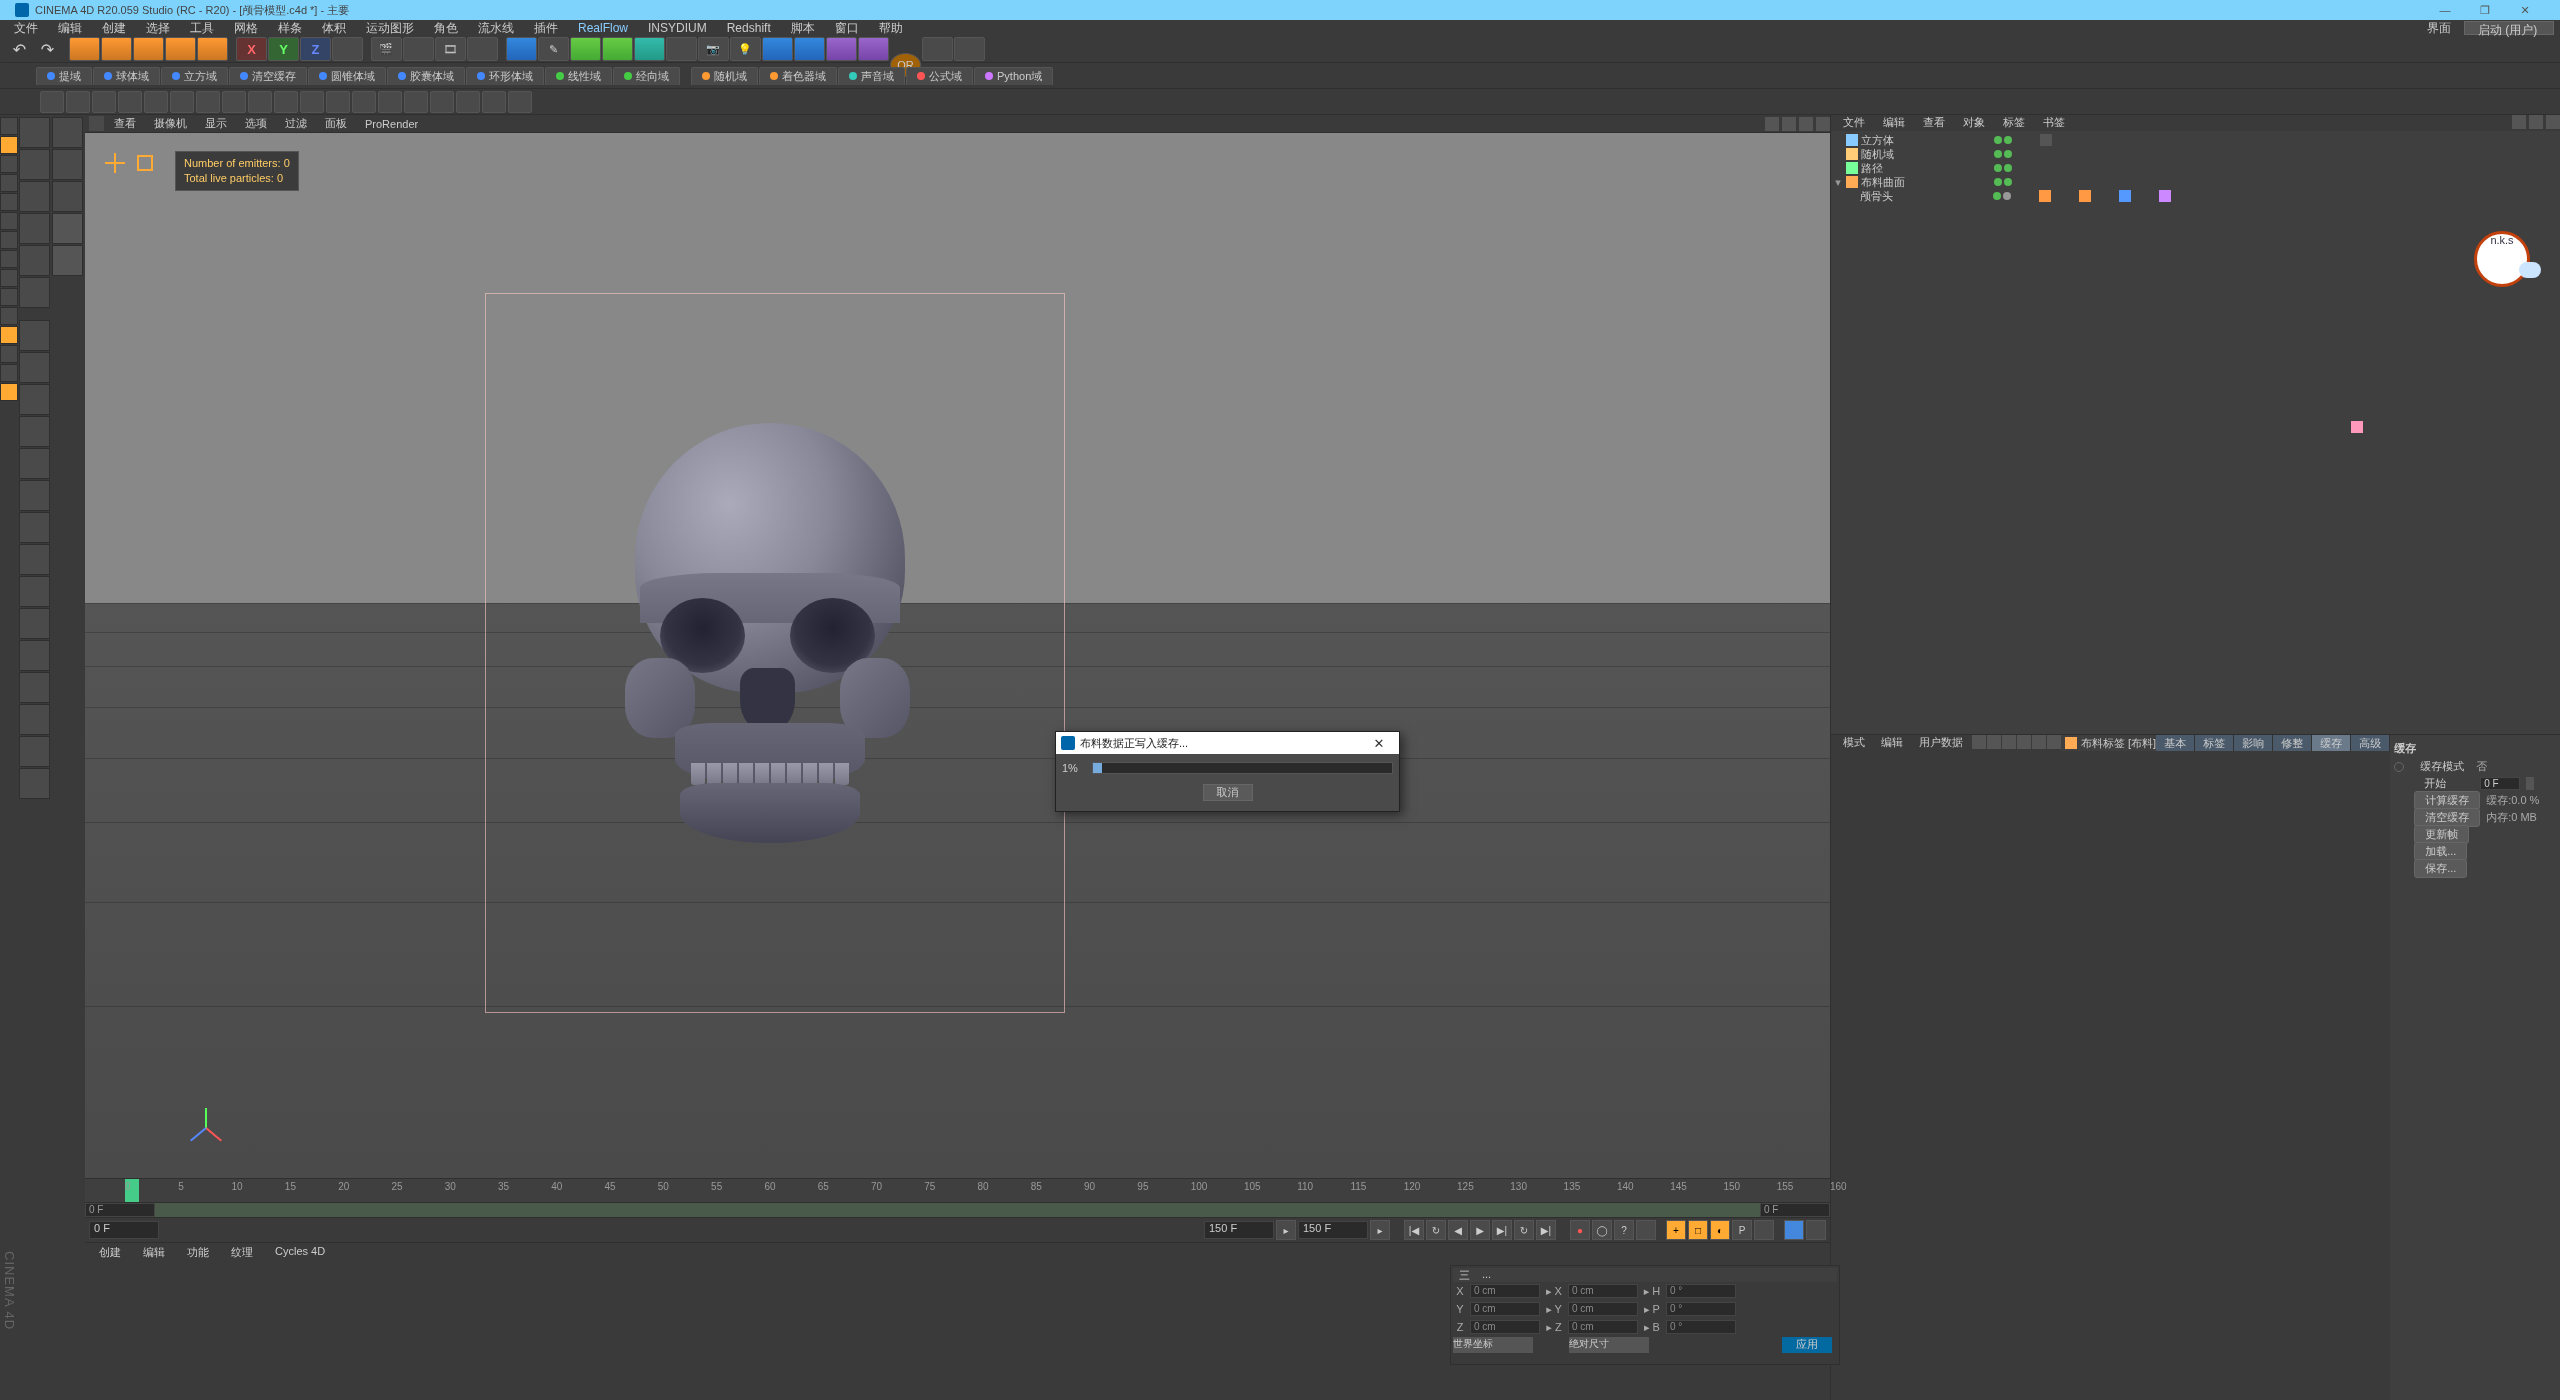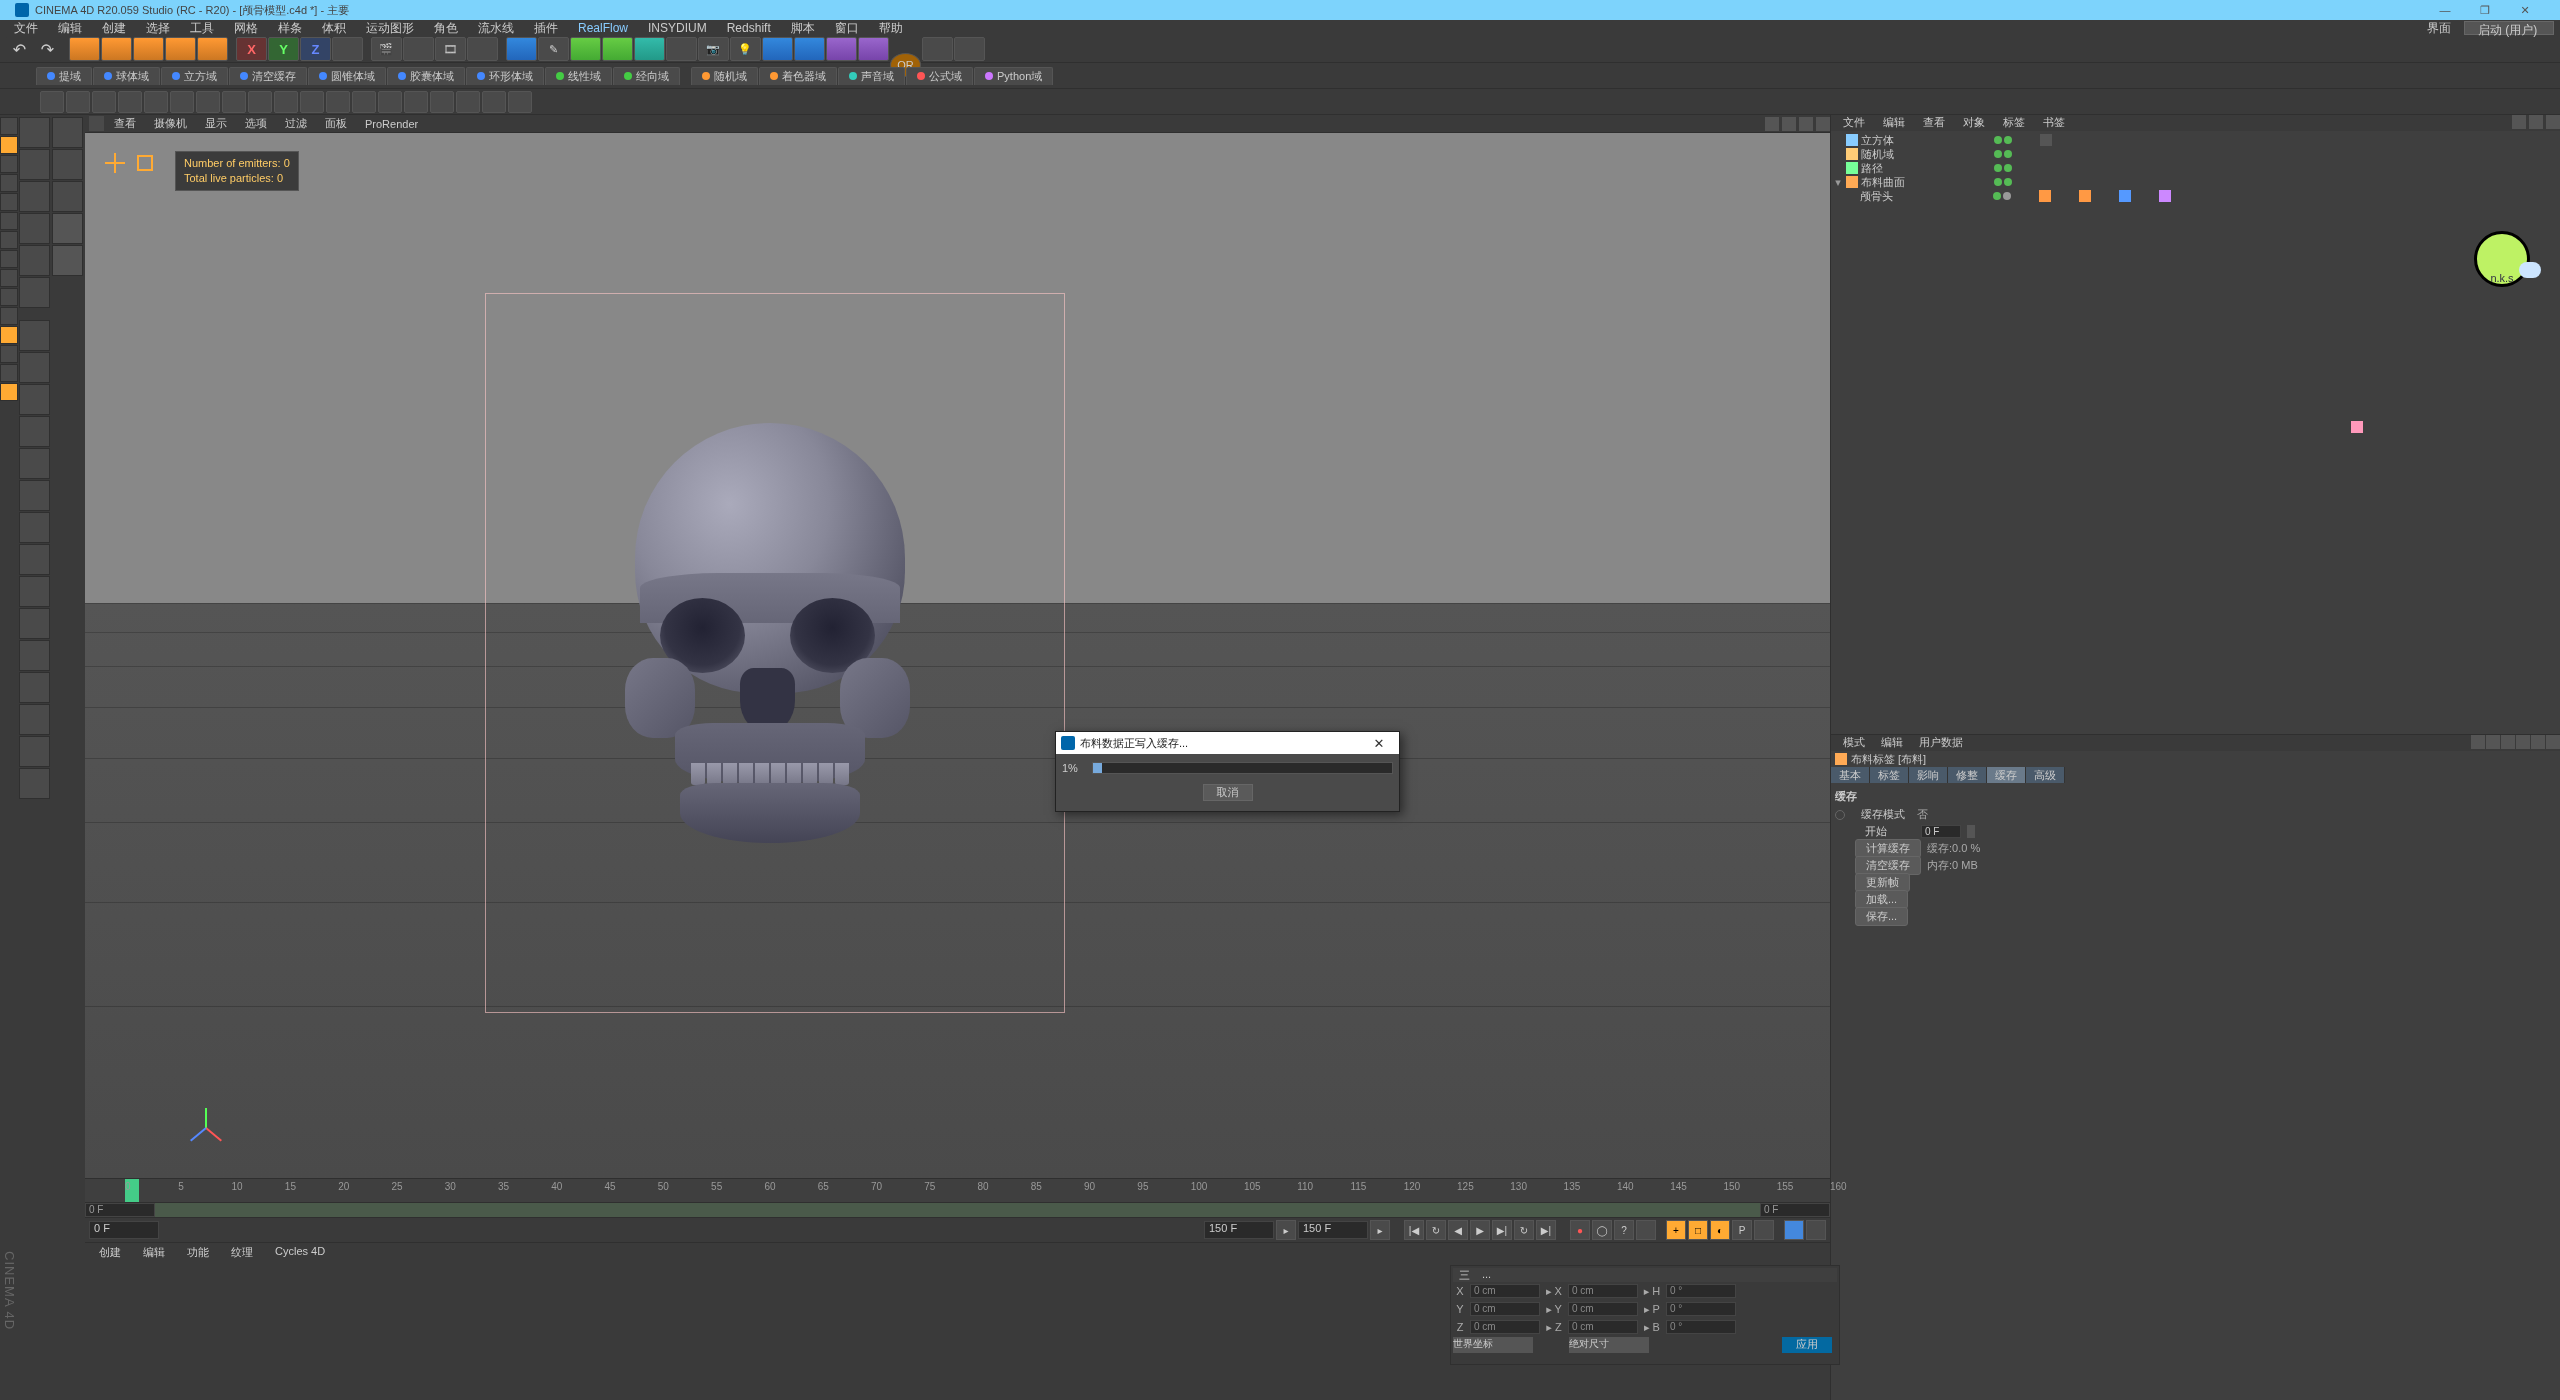--- a/index.html
+++ b/index.html
@@ -142,24 +142,24 @@
 .obj-row .ico.skull{background:#ff99bb;}
 .obj-row .nm{flex:0 0 90px;}
 .obj-row .dots{display:flex;gap:2px;margin-left:40px;}
 .obj-row .d{width:8px;height:8px;border-radius:50%;}
 .obj-row .dg{background:#55bb55;} .obj-row .dg2{background:#999;}
 .obj-row .tag{width:12px;height:12px;margin-left:25px;}
 .obj-row .tag.o{background:#ff9944;}
 .obj-row .tag.b{background:#5599ff;}
 .obj-row .tag.p{background:#cc88ff;}
 
-.watermark{position:absolute;right:30px;top:100px;width:56px;height:56px;border-radius:50%;background:#bef264;border:3px solid #000000;display:flex;align-items:flex-end;justify-content:center;font-size:9px;color:#334;}
+.watermark{position:absolute;right:30px;top:100px;width:56px;height:56px;border-radius:50%;background:#ffffff;border:3px solid #c2410c;display:flex;align-items:flex-start;justify-content:center;font-size:9px;color:#334;}
 .watermark::after{content:"";position:absolute;right:-14px;bottom:6px;width:22px;height:16px;background:#cce5ff;border-radius:8px;}
 
-.attr-mgr{flex:1;display:flex;flex-direction:column;}
+.attr-mgr{flex:1;display:flex;flex-direction:row;}
 .attr-menu{height:16px;display:flex;padding-left:4px;}
 .attr-menu span{padding:0 8px;font-size:11px;}
 .attr-menu .sp{flex:1;}
 .attr-menu .b{width:14px;height:14px;background:#555;margin-left:1px;}
 .attr-hdr{height:16px;background:#3f3f3f;display:flex;align-items:center;padding-left:4px;gap:4px;font-size:11px;}
 .attr-hdr .ico{width:12px;height:12px;background:#ffaa55;}
 .attr-tabs{height:16px;display:flex;background:#3f3f3f;}
 .attr-tabs .t{padding:1px 8px;font-size:11px;background:#4a5a6a;border-right:1px solid #333;}
 .attr-tabs .t.sel{background:#6a7a8a;}
 .attr-body{flex:1;background:#3f3f3f;padding:4px;}

